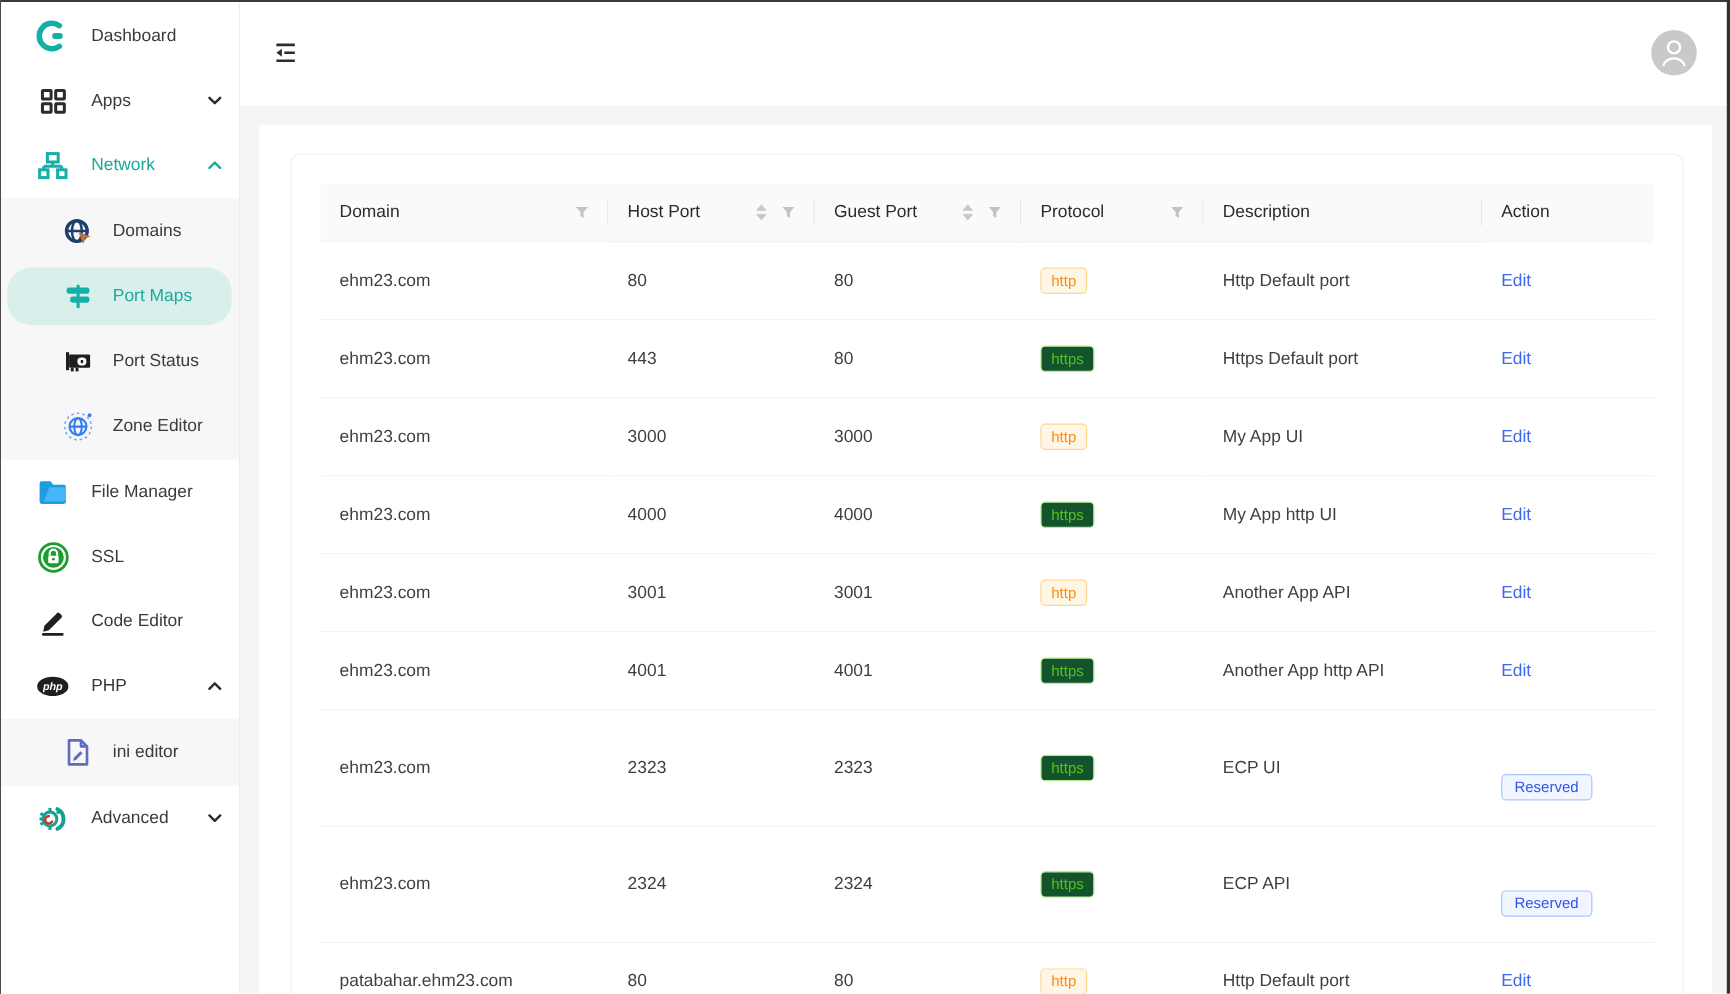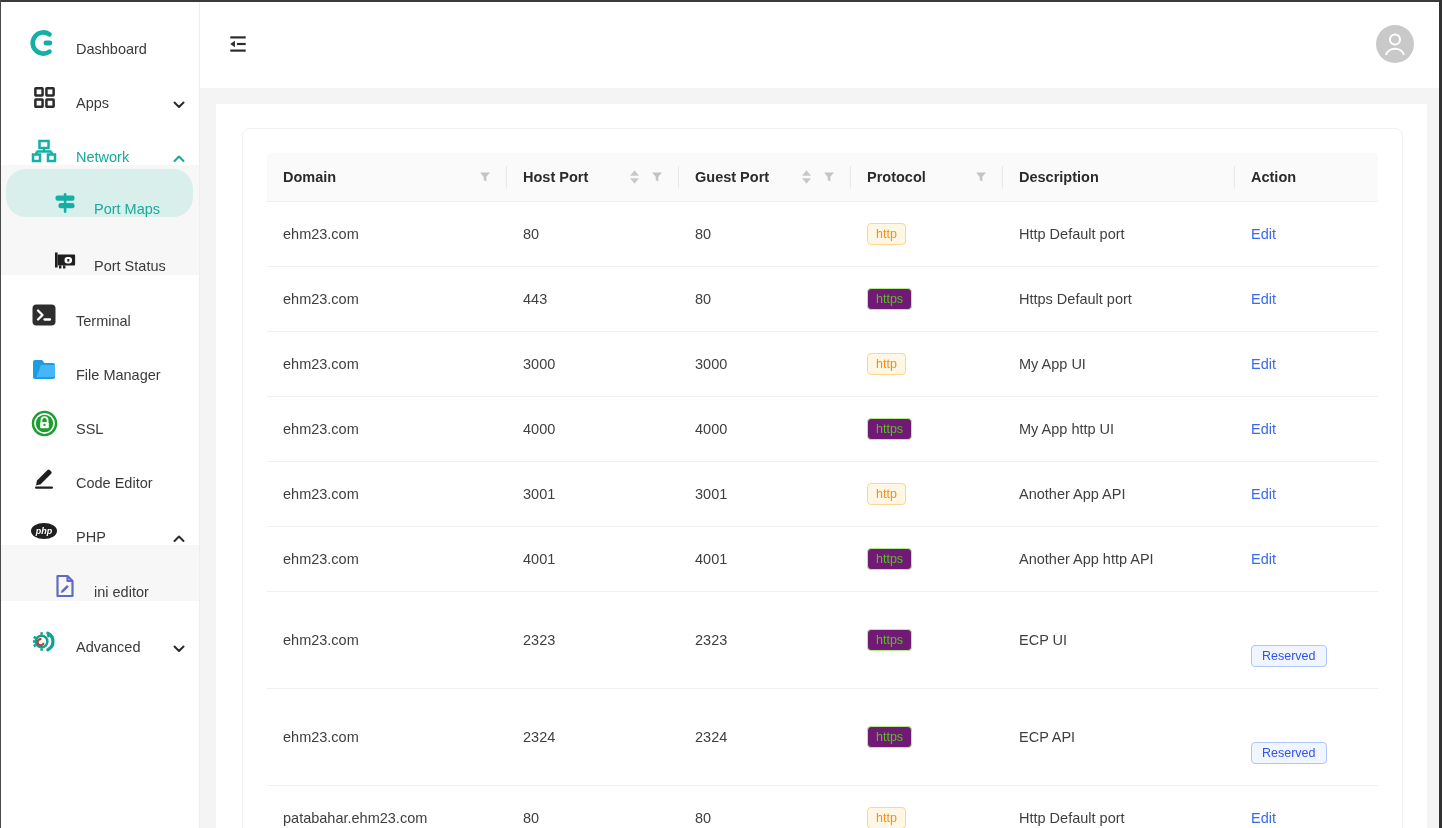--- a/index.html
+++ b/index.html
@@ -8,21 +8,21 @@
 
   
   .frame-top{position:fixed;top:0;left:0;width:1442px;height:2px;background:#3a3a3a;z-index:50;}
   .frame-right{position:fixed;top:0;right:0;width:3px;height:828px;background:#313131;z-index:50;}
   .frame-left{position:fixed;top:0;left:0;width:1px;height:828px;background:#4a4a4a;z-index:50;}
 
   .app{display:flex;width:1442px;height:828px;}
 
   
   .sidebar{width:200px;min-width:200px;height:100%;background:#fff;border-right:1px solid #ededed;padding-top:3px;}
-  .side-item{height:54px;display:flex;align-items:flex-end;padding:0 14px 0 30px;gap:18px;cursor:pointer;}
+  .side-item{height:54px;display:flex;align-items:center;padding:0 14px 0 30px;gap:18px;cursor:pointer;}
   .side-item .ico{width:28px;height:28px;display:flex;align-items:center;justify-content:center;flex:0 0 28px;}
   .side-item .lbl{flex:1;font-size:14.5px;color:#3a3a3a;white-space:nowrap;}
   .side-item .chev{width:12px;height:12px;display:flex;align-items:center;justify-content:center;color:#2b2b2b;}
   .side-item.teal .lbl{color:#17a89a;}
   .side-item.teal .chev{color:#17a89a;}
   .sub-group{background:#f7f7f7;padding:1px 0;}
   .sub-group .side-item{padding-left:52px;gap:16px;}
   .sub-group .side-item .ico{width:26px;flex-basis:26px;}
   .side-item.active-pill{margin:3px 6px;height:48px;border-radius:20px;background:#d9efec;padding-left:46px;}
   .side-item.active-pill .lbl{color:#1ba99a;}
@@ -37,32 +37,32 @@
   .panel{background:#fff;width:100%;height:100%;padding:24px 24px 0 26px;}
   .card{background:#fff;border:1px solid #f0f0f0;border-radius:8px;height:calc(100% + 40px);overflow:hidden;}
   .card-head{height:60px;display:flex;align-items:center;padding:0 24px;border-bottom:1px solid #f0f0f0;}
   .card-title{font-size:16.5px;font-weight:700;color:#262626;}
   .card-body{padding:24px;}
 
   
   table{width:100%;border-collapse:separate;border-spacing:0;table-layout:fixed;}
   col.c-domain{width:240px;} col.c-host{width:172px;} col.c-guest{width:172px;}
   col.c-proto{width:152px;} col.c-desc{width:232px;} col.c-action{width:auto;}
-  th{background:#fafafa;padding:16px;text-align:left;font-size:14.5px;font-weight:700;color:#2b2b2b;position:relative;border-bottom:1px solid #f0f0f0;}
+  th{background:#fafafa;padding:16px;text-align:left;font-size:14.5px;font-weight:400;color:#2b2b2b;position:relative;border-bottom:1px solid #f0f0f0;}
   th:first-child{border-top-left-radius:4px;} th:last-child{border-top-right-radius:4px;}
   th:not(:last-child)::after{content:"";position:absolute;right:0;top:50%;transform:translateY(-50%);width:1px;height:22px;background:#e8e8e8;}
   .th-inner{display:flex;align-items:center;}
   .th-inner .tlabel{flex:1;}
   .hicons{display:flex;align-items:center;gap:12px;margin-left:8px;}
   .sorter{display:flex;flex-direction:column;gap:2px;align-items:center;}
   td{padding:21px 16px;border-bottom:1px solid #f0f0f0;font-size:14.5px;color:#3f3f3f;background:#fff;}
   .edit-link{color:#3b6af0;text-decoration:none;cursor:pointer;}
   .tag{display:inline-block;font-size:12.5px;line-height:20px;padding:0 8px;border-radius:4px;border:1px solid transparent;}
   .tag-http{background:#fff7e6;border-color:#ffd591;color:#fa8c16;}
-  .tag-https{background:#701a75;border-color:#b7eb8f;color:#52c41a;}
+  .tag-https{background:#14532d;border-color:#b7eb8f;color:#52c41a;}
   .tag-reserved{background:#f0f5ff;border-color:#adc6ff;color:#2f54eb;padding:0 10px;margin-top:32px;}
 </style>
 </head>
 <body>
 
 <div class="frame-top"></div>
 <div class="frame-right"></div>
 <div class="frame-left"></div>
 
 <div class="app">
@@ -111,20 +111,35 @@
       </span>
       <span class="lbl">Network</span>
       <span class="chev">
         <svg width="12" height="8" viewBox="0 0 12 8">
             <polyline points="1.5,6 6,1.5 10.5,6" fill="none" stroke="currentColor" stroke-width="2" stroke-linecap="round" stroke-linejoin="round"></polyline>
           </svg>
       </span>
     </div>
 
     <div class="sub-group">
+      <div class="side-item">
+        <span class="ico">
+          <svg width="27" height="27" viewBox="0 0 28 28">
+              <g fill="none" stroke="#1d3f6e" stroke-width="3">
+                <circle cx="13" cy="13" r="9.3"></circle>
+              </g>
+              <g fill="none" stroke="#1d3f6e" stroke-width="2.2">
+                <path d="M4 13 H22"></path>
+                <ellipse cx="13" cy="13" rx="4.4" ry="9.3"></ellipse>
+              </g>
+              <path d="M14.5 14 L25.5 17.8 L20.6 19.4 L18.7 24.6 Z" fill="#c37032"></path>
+            </svg>
+        </span>
+        <span class="lbl">Domains</span>
+      </div>
       <div class="side-item active-pill">
         <span class="ico">
           <svg width="26" height="26" viewBox="0 0 26 26">
               <g fill="#14b0a5">
                 <rect x="11.8" y="3" width="2.6" height="20" rx="1.3"></rect>
                 <rect x="3.5" y="5.5" width="19" height="5.2" rx="2"></rect>
                 <rect x="6.5" y="13" width="16" height="5.2" rx="2"></rect>
               </g>
             </svg>
         </span>
@@ -138,32 +153,36 @@
                 <rect x="5.6" y="7.5" width="17.5" height="11" rx="1"></rect>
                 <rect x="7" y="18.5" width="2.4" height="3"></rect>
                 <rect x="11" y="18.5" width="2.4" height="3"></rect>
               </g>
               <rect x="12.5" y="10" width="7.5" height="6.5" rx="3" fill="#fff"></rect>
               <rect x="15.3" y="12" width="2" height="2.6" fill="#1f1f1f"></rect>
             </svg>
         </span>
         <span class="lbl">Port Status</span>
       </div>
-    </div>
-
-    <div class="side-item">
-      <span class="ico">
-        <svg width="26" height="24" viewBox="0 0 26 24">
-            <rect x="1.5" y="1.5" width="23" height="21" rx="4" fill="#2e2e2e"></rect>
-            <polyline points="7,7.5 11.5,12 7,16.5" fill="none" stroke="#fff" stroke-width="2.3" stroke-linecap="round" stroke-linejoin="round"></polyline>
-            <line x1="13.5" y1="16.5" x2="19" y2="16.5" stroke="#fff" stroke-width="2.3" stroke-linecap="round"></line>
-          </svg>
-      </span>
-      <span class="lbl">Terminal</span>
-    </div>
+      <div class="side-item">
+        <span class="ico">
+          <svg width="27" height="27" viewBox="0 0 28 28">
+              <circle cx="14" cy="14" r="12" fill="none" stroke="#7da6f5" stroke-width="1.4" stroke-dasharray="2.4 2.6"></circle>
+              <g fill="none" stroke="#2f7ff2" stroke-width="1.9">
+                <circle cx="14" cy="14" r="7.6"></circle>
+                <path d="M6.6 14 H21.4"></path>
+                <ellipse cx="14" cy="14" rx="3.4" ry="7.6"></ellipse>
+              </g>
+              <circle cx="24.4" cy="3.8" r="1.7" fill="#2f7ff2"></circle>
+            </svg>
+        </span>
+        <span class="lbl">Zone Editor</span>
+      </div>
+    </div>
+
 
     <div class="side-item">
       <span class="ico">
         <svg width="26" height="24" viewBox="0 0 26 24">
             <path d="M2 5 a2 2 0 0 1 2-2 h7 l2.5 3 H22 a2 2 0 0 1 2 2 v12 a2 2 0 0 1-2 2 H4 a2 2 0 0 1-2-2 Z" fill="#1d9ce0"></path>
             <path d="M10 8 H24 v10 a2 2 0 0 1-2 2 H5.5 Z" fill="#45b6f7"></path>
           </svg>
       </span>
       <span class="lbl">File Manager</span>
     </div>

